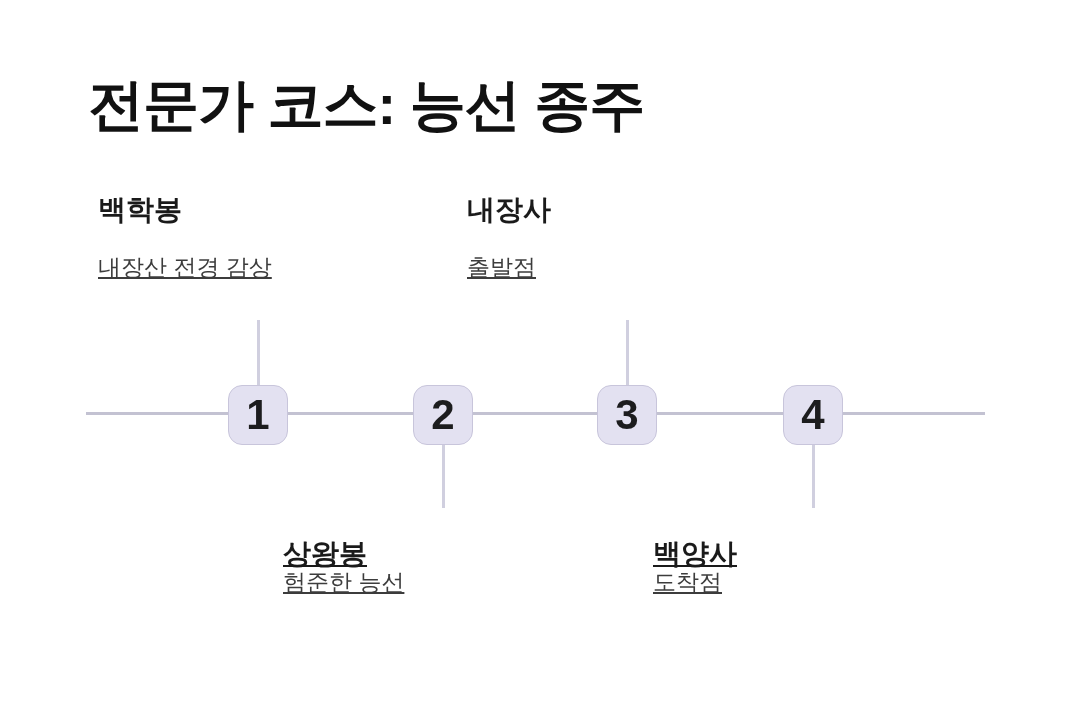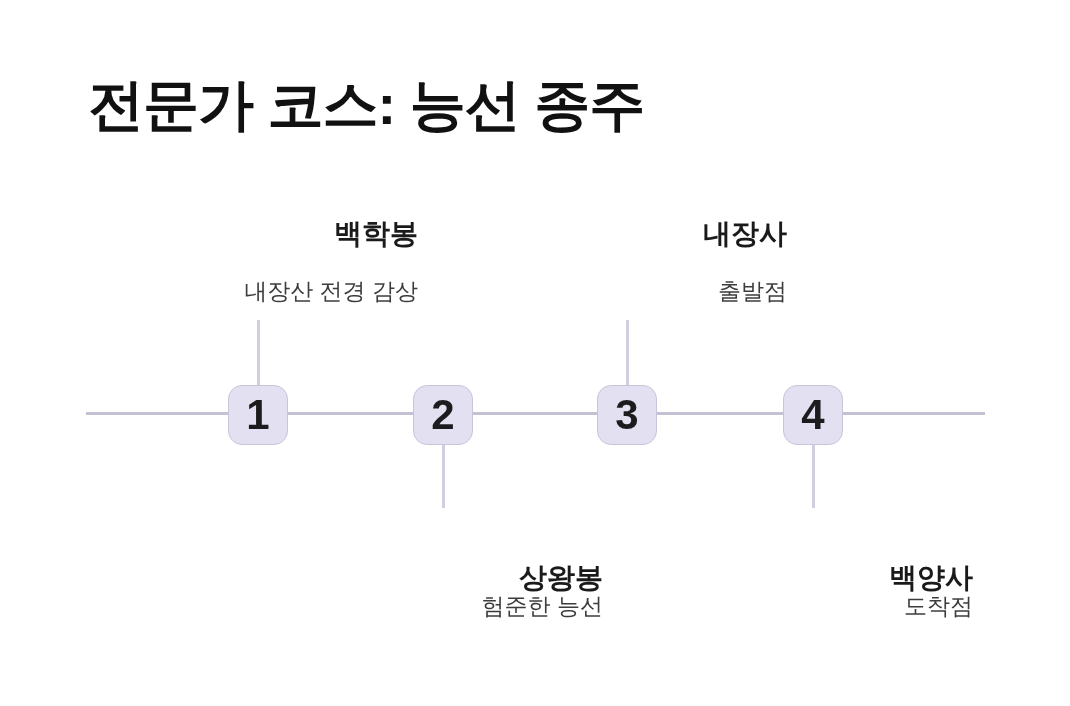--- a/index.html
+++ b/index.html
@@ -77,37 +77,37 @@
     left: -1.5px;
     width: 3px;
     background: var(--connector-line);
   }
   .step.above .connector { top: 320px; height: 66px; }
   .step.below .connector { top: 444px; height: 64px; }
   .step-label, .step-desc {
     position: absolute;
     left: -160px;
     width: 320px;
-    text-align: right;
+    text-align: left;
     white-space: nowrap;
-    margin-top: 24px;
   }
   .step-label {
     font-size: 28px;
     font-weight: 800;
     color: var(--label-text);
   }
   .step-desc {
     font-size: 23px;
     font-weight: 400;
     color: var(--description-text);
+    text-decoration: underline;
   }
   .step.above .step-label { top: 191px; }
   .step.above .step-desc  { top: 252px; }
-  .step.below .step-label { top: 535px; }
+  .step.below .step-label { top: 535px; text-decoration: underline; }
   .step.below .step-desc  { top: 567px; }
   .step1 { left: 258px; }
   .step2 { left: 443px; }
   .step3 { left: 627px; }
   .step4 { left: 813px; }
 </style>
 </head>
 <body>
 
 <div class="canvas">

